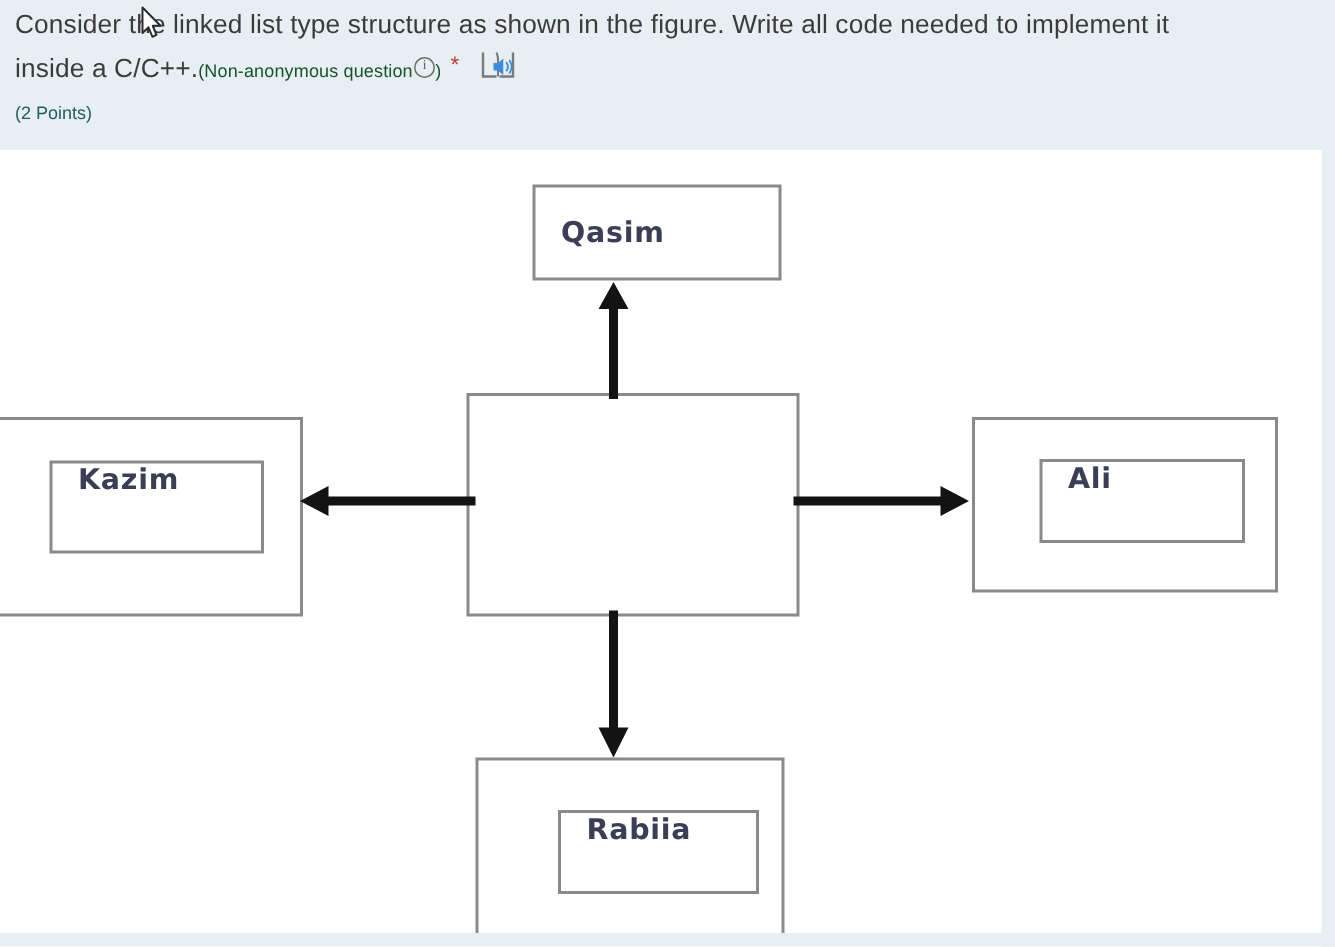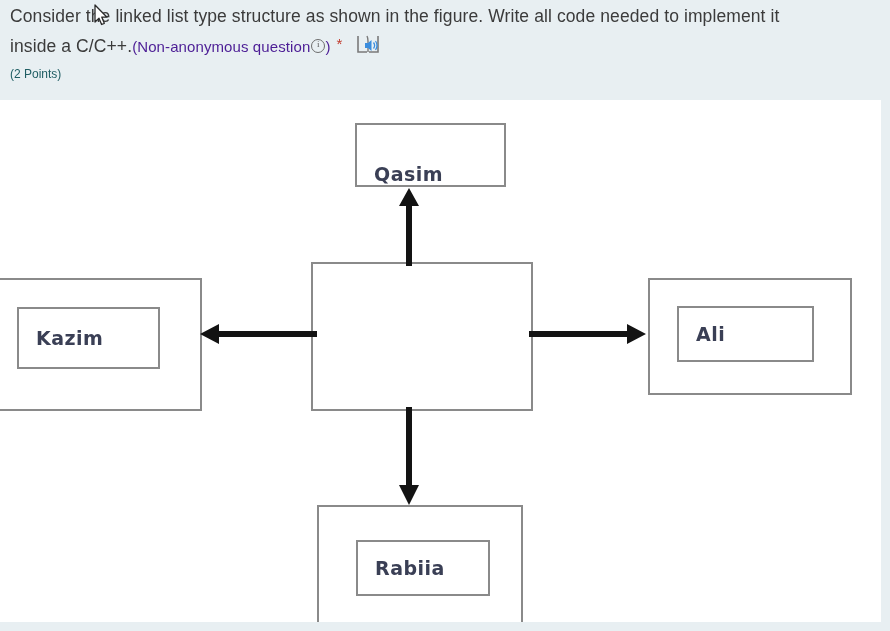--- a/index.html
+++ b/index.html
@@ -28,22 +28,22 @@
   }
   #question-text {
     font-size: 17.5px;
     line-height: 27px;
     color: #3b3b3b;
     letter-spacing: 0.1px;
     max-width: 800px;
   }
   .q-main { color: #3b3b3b; }
   .q-note {
-    font-size: 15px;
-    color: #4c1d95;
+    font-size: 12px;
+    color: #14532d;
   }
   .info-circle {
     display: inline-block;
     width: 12px;
     height: 12px;
     border: 1px solid #6d6d6d;
     border-radius: 50%;
     position: relative;
     vertical-align: -1px;
     margin: 0 0px 0 1px;
@@ -107,36 +107,37 @@
     box-sizing: border-box;
     border: 2px solid #8a8a8a;
     background: #ffffff;
   }
   .node-inner {
     position: absolute;
     box-sizing: border-box;
     border: 2px solid #8a8a8a;
     background: #ffffff;
     display: flex;
-    align-items: center;
+    align-items: flex-start;
+    margin-left: 16px;
   }
   .node-label {
     font-family: "DejaVu Sans", sans-serif;
     font-size: 19px;
     font-weight: bold;
     color: #3a3f55;
     padding-left: 17px;
     letter-spacing: 0.5px;
   }
 
   
   #node-qasim-box {
     left: 355px; top: 23px;
-    width: 151px; height: 64px;
-    display: flex; align-items: flex-end;
+    width: 166px; height: 64px;
+    display: flex; align-items: center;
   }
   
   #node-kazim-outer {
     left: -4px; top: 178px;
     width: 206px; height: 133px;
   }
   #node-kazim-inner {
     left: 19px; top: 27px;
     width: 143px; height: 62px;
   }

